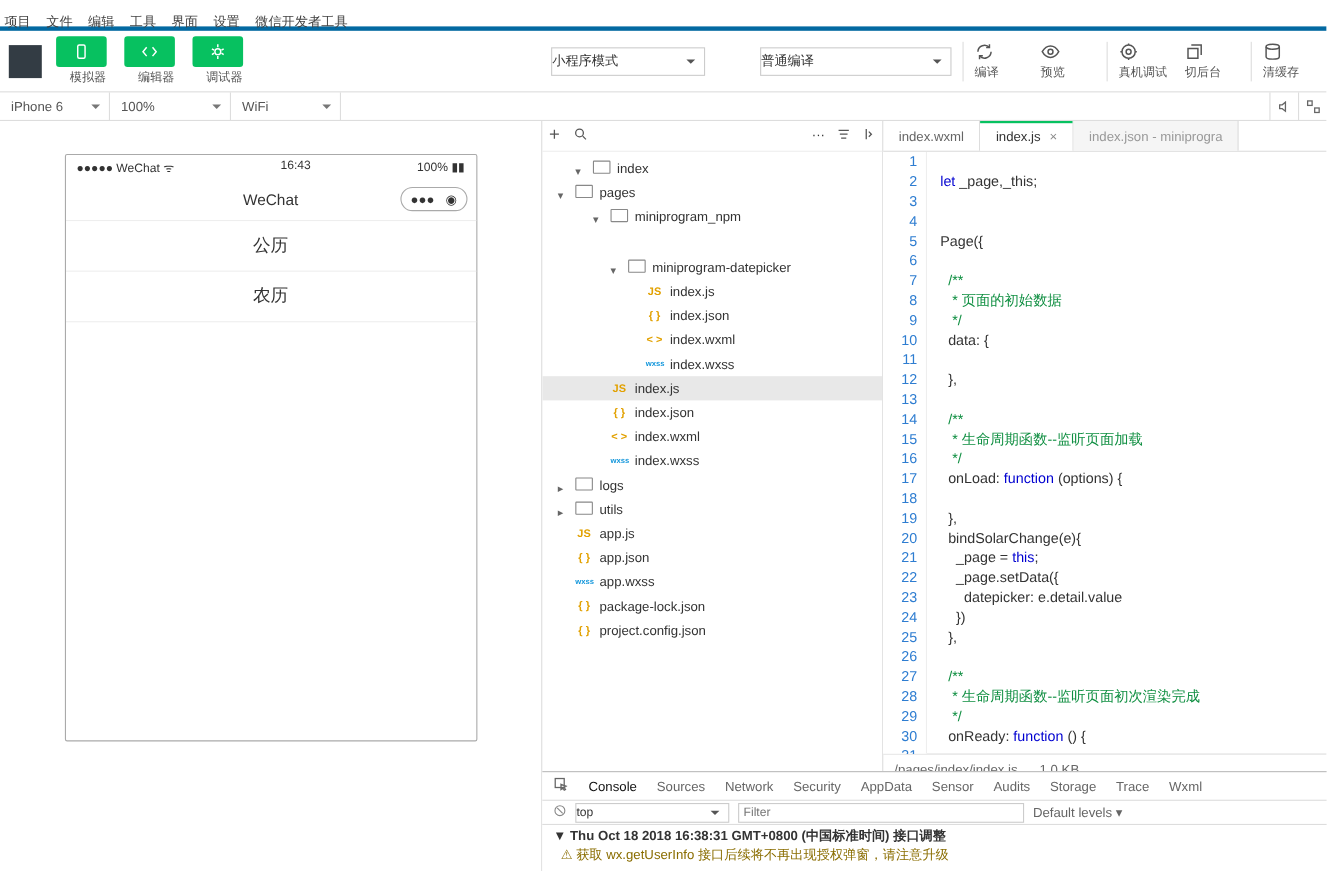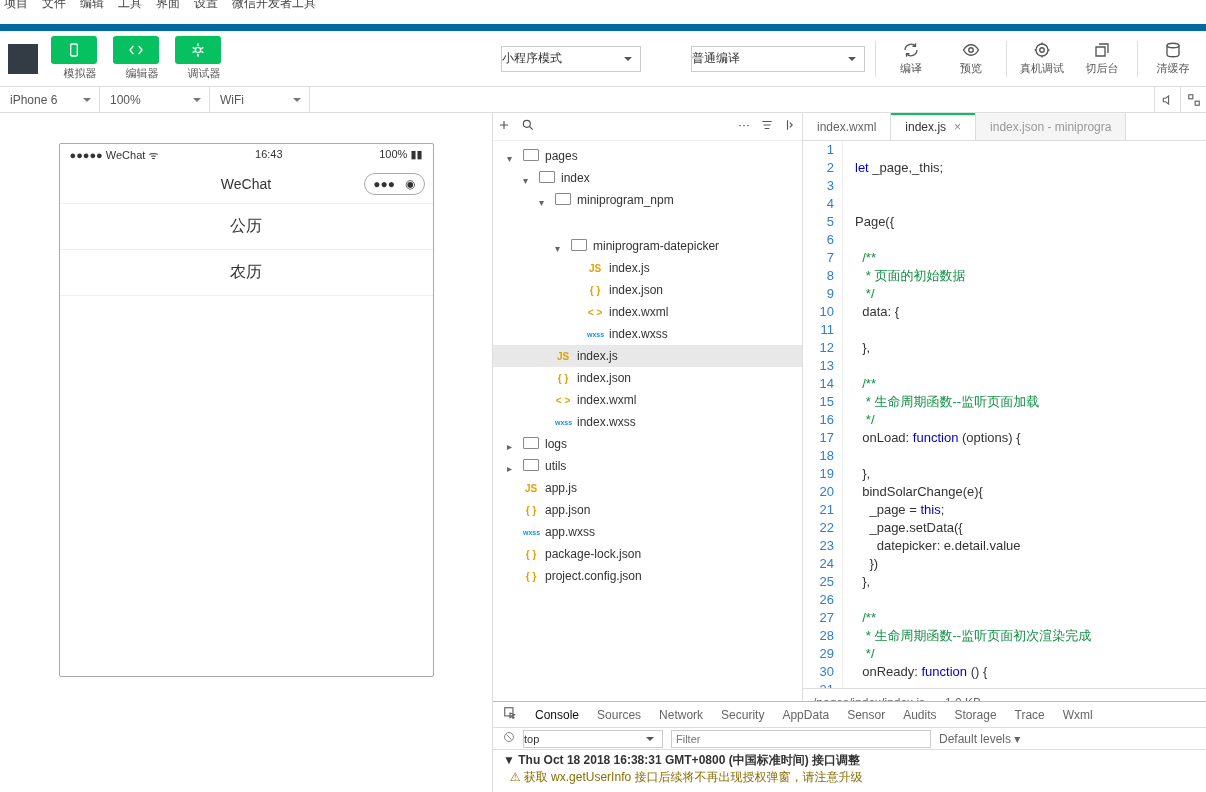--- a/index.html
+++ b/index.html
@@ -1,28 +1,28 @@
 <!DOCTYPE html>
 <html><head>
 <meta charset="utf-8">
 <style>
 * { margin: 0; padding: 0; box-sizing: border-box; font-family: -apple-system, "Segoe UI", Arial, sans-serif; }
 body { background: #fff; width: 1206px; height: 792px; overflow: hidden; font-size: 12px; color: #333; }
-.menubar { height: 22px; display: flex; align-items: flex-end; padding: 12px 4px; gap: 14px; border-bottom: 7px solid #0369a1; }
+.menubar { height: 22px; display: flex; align-items: flex-start; padding: 12px 4px; gap: 14px; border-bottom: 4px solid #0369a1; }
 .menubar span { font-size: 12px; color: #444; }
 .toolbar { height: 56px; display: flex; align-items: center; padding: 0 8px; border-bottom: 1px solid #ddd; gap: 10px; }
 .avatar { width: 30px; height: 30px; background: #333c44; display: inline-block; }
 .tb-btn { width: 52px; display: flex; flex-direction: column; align-items: center; gap: 2px; }
 .tb-btn .box { width: 46px; height: 28px; background: #07c160; border-radius: 3px; display: flex; align-items: center; justify-content: center; }
 .tb-btn .box svg { width: 16px; height: 16px; stroke: #fff; fill: none; stroke-width: 2; }
 .tb-btn .lbl { font-size: 11px; color: #555; margin-left: 12px; }
 .spacer { flex: 1; }
 .select { border: 1px solid #ccc; height: 26px; padding: 0 24px 0 0; display: flex; align-items: center; position: relative; font-size: 12px; background: #fff; }
 .select::after { content: ""; position: absolute; right: 8px; border-left: 4px solid transparent; border-right: 4px solid transparent; border-top: 4px solid #555; }
-.tb-icon { width: 50px; display: flex; flex-direction: column; align-items: center; gap: 2px; }
+.tb-icon { width: 50px; display: flex; flex-direction: column; gap: 2px; }
 .tb-icon svg { width: 18px; height: 18px; stroke: #555; fill: none; stroke-width: 1.8; }
 .tb-icon .lbl { font-size: 11px; color: #555; }
 .vdiv { width: 1px; height: 36px; background: #ddd; }
 .subbar { height: 26px; display: flex; align-items: center; border-bottom: 1px solid #ddd; font-size: 12px; color: #555; }
 .subsel { height: 26px; display: flex; align-items: center; padding: 0 24px 0 10px; position: relative; border-right: 1px solid #ddd; }
 .subsel::after { content:""; position: absolute; right:8px; border-left: 4px solid transparent; border-right: 4px solid transparent; border-top: 4px solid #777; }
 .sub-icon { width: 26px; height: 26px; display: flex; align-items: center; justify-content: center; border-left: 1px solid #ddd; }
 .sub-icon svg { width: 14px; height: 14px; stroke: #666; fill: none; stroke-width: 2; }
 .main { display: flex; height: calc(792px - 22px - 56px - 26px); }
 
@@ -218,29 +218,29 @@
         <span>···</span>
         <span><svg viewBox="0 0 24 24">
               <path d="M4 6h16M6 12h12M8 18h8"></path>
             </svg></span>
         <span><svg viewBox="0 0 24 24">
               <path d="M6 4v16M10 8l4 4-4 4"></path>
             </svg></span>
       </div>
     </div>
     <div class="tree" id="tree">
-        <div class="tnode" style="padding-left: 14px;">
-          <span class="arrow open"></span>
-          <span class="ficon folder"></span>
-          <span>pages</span>
-        </div>
         <div class="tnode" style="padding-left: 30px;">
           <span class="arrow open"></span>
           <span class="ficon folder"></span>
           <span>index</span>
+        </div>
+        <div class="tnode" style="padding-left: 14px;">
+          <span class="arrow open"></span>
+          <span class="ficon folder"></span>
+          <span>pages</span>
         </div>
         <div class="tnode" style="padding-left: 46px;">
           <span class="arrow open"></span>
           <span class="ficon folder"></span>
           <span>miniprogram_npm</span>
         </div>
         <div class="tnode" style="padding-left: 62px; margin-top: 24px;">
           <span class="arrow open"></span>
           <span class="ficon folder"></span>
           <span>miniprogram-datepicker</span>

